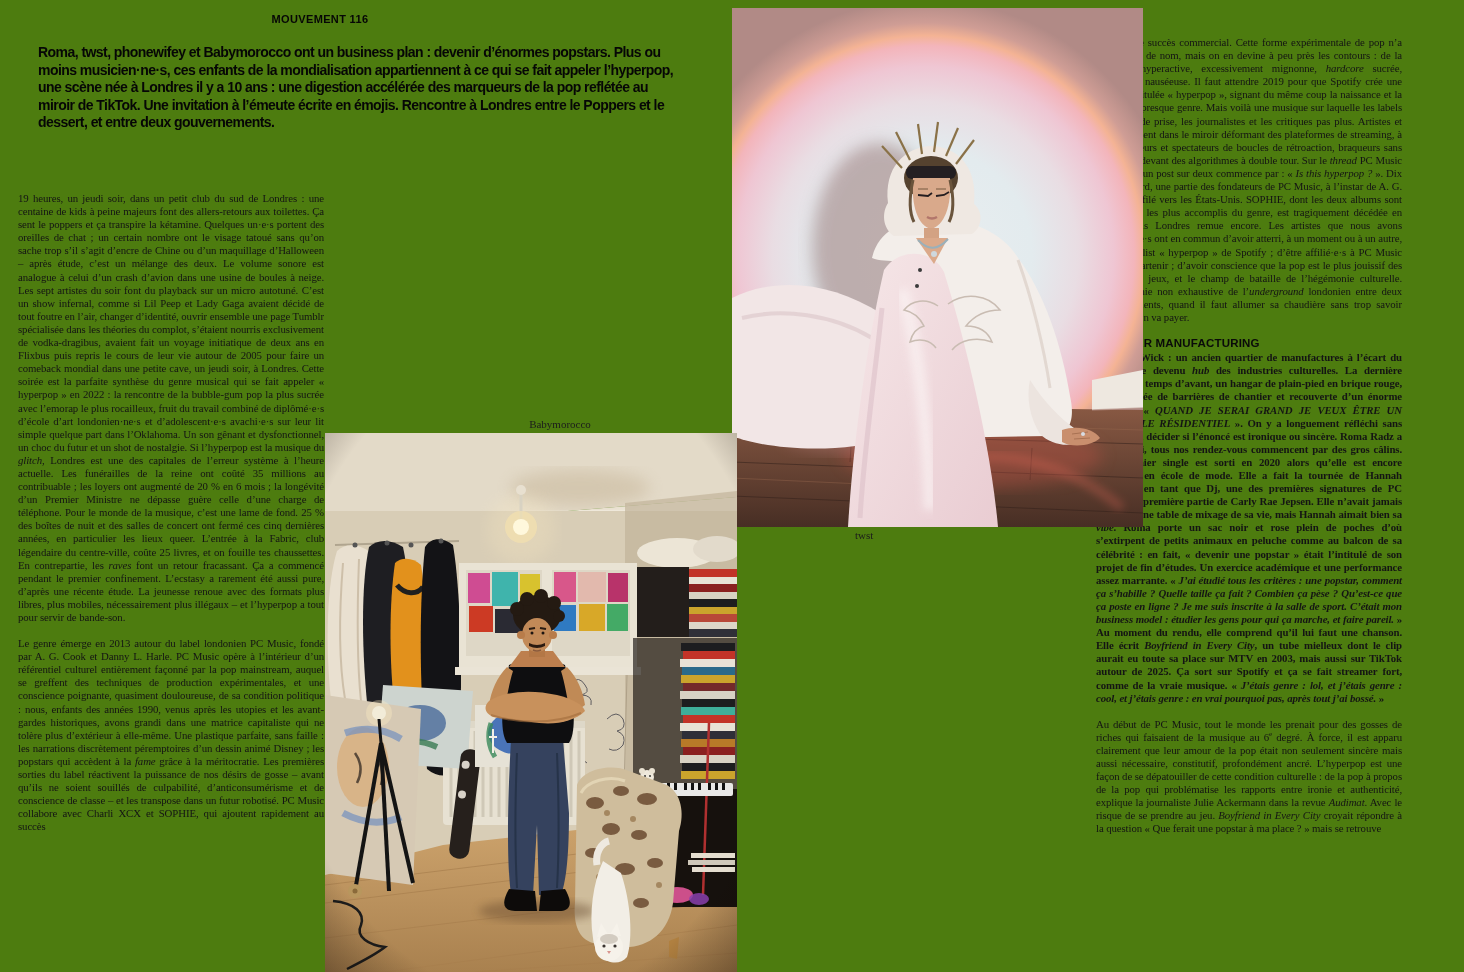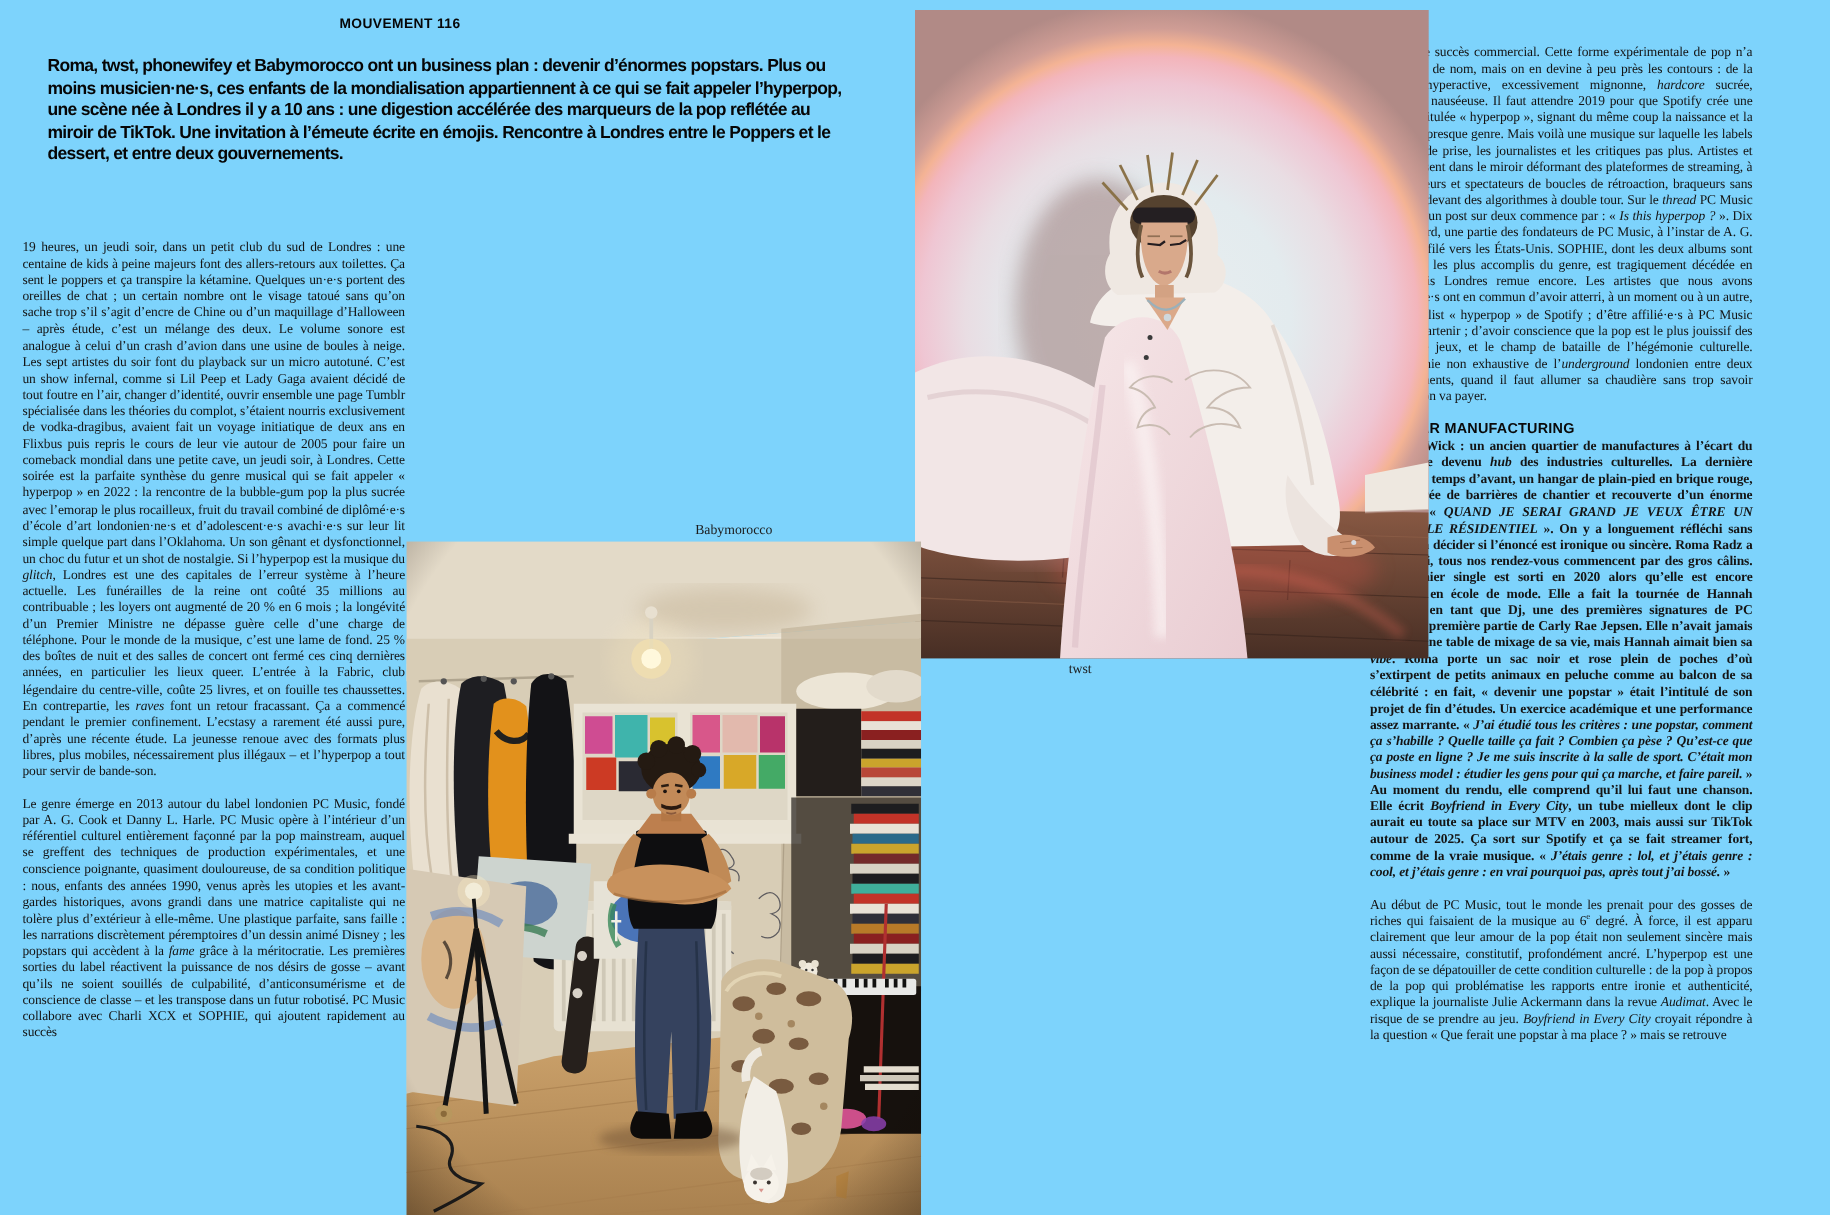--- a/index.html
+++ b/index.html
@@ -1,36 +1,36 @@
 <!DOCTYPE html>
 <html lang="fr"><head>
 <meta charset="utf-8">
 <style>
   html,body{margin:0;padding:0;background:#dcdcdc;}
-  .page{position:relative;width:1464px;height:972px;background:#7dd3fc;overflow:hidden;
+  .page{position:relative;width:1464px;height:972px;background:#4d7c0f;overflow:hidden;
         font-family:"Liberation Serif",serif;color:#141414;}
   .kicker{position:absolute;left:0;top:13px;width:640px;text-align:center;
           font-family:"Liberation Sans",sans-serif;font-weight:700;font-size:11px;
           letter-spacing:.35px;color:#060606;}
   .intro{position:absolute;left:18px;top:44px;width:648px;
          font-family:"Liberation Sans",sans-serif;font-weight:700;font-size:14px;
          line-height:17.6px;letter-spacing:-0.55px;color:#060606;margin-left:20px;}
   .col{position:absolute;width:306px;font-size:10.8px;line-height:13.1px;
        text-align:justify;letter-spacing:-0.1px;}
   .col p{margin:0;}
   .col p + p{margin-top:13px;}
   .col .subhead{margin-top:13px;margin-bottom:1px;text-align:left;
        font-family:"Liberation Sans",sans-serif;font-weight:700;font-size:11.5px;
        letter-spacing:.2px;color:#0a0a0a;}
   .col .subhead + p{margin-top:0;font-weight:bold;}
   .col sup{font-size:7px;line-height:0;}
   .col-left{left:18px;top:192px;}
   .col-right{left:1096px;top:36px;}
   .caption{position:absolute;font-size:11px;color:#1c1c1c;}
-  .caption-bottom{left:480px;top:418px;width:214px;text-align:center;}
+  .caption-bottom{left:453px;top:418px;width:214px;text-align:center;}
   .caption-top{left:855px;top:529px;text-align:center;}
   .photo{position:absolute;overflow:hidden;}
   .photo svg{display:block;width:100%;height:100%;}
   .photo-top{left:732px;top:8px;width:411px;height:519px;}
   .photo-bottom{left:325px;top:433px;width:412px;height:539px;}
 </style>
 </head>
 <body>
 
 <div class="page">

